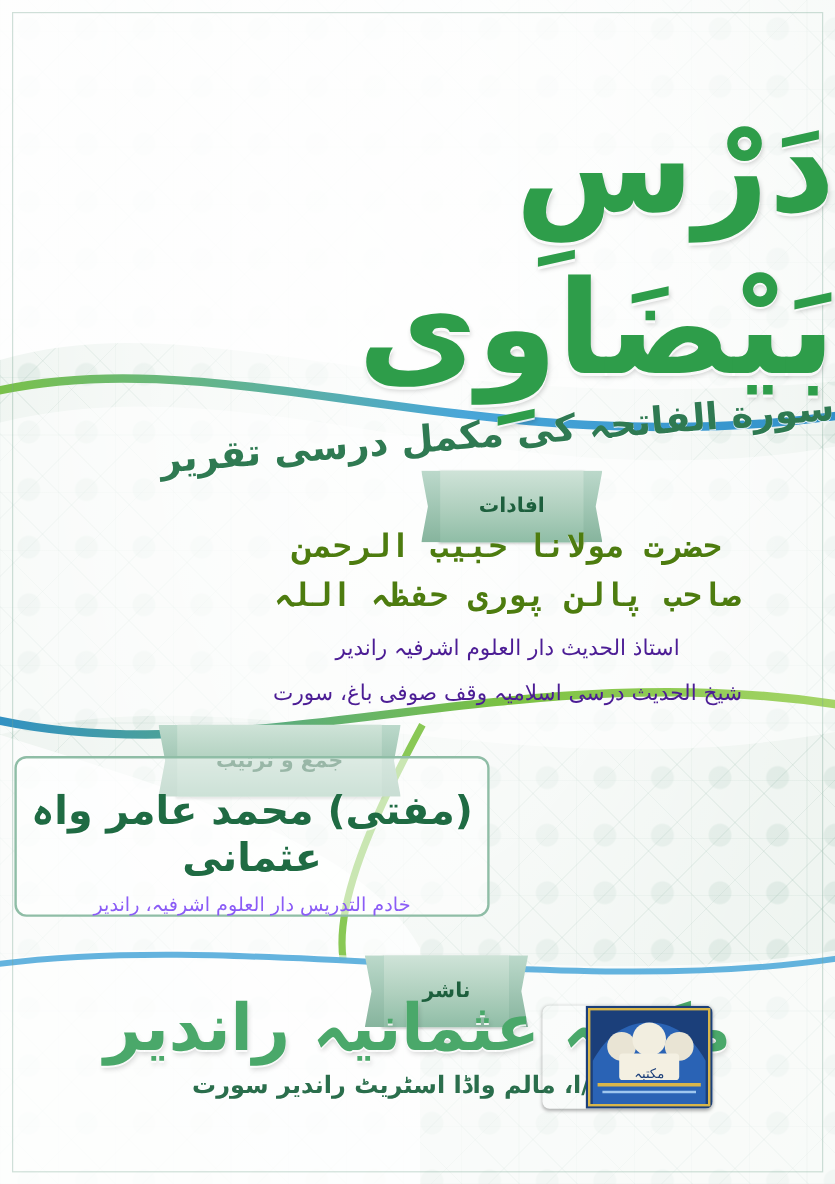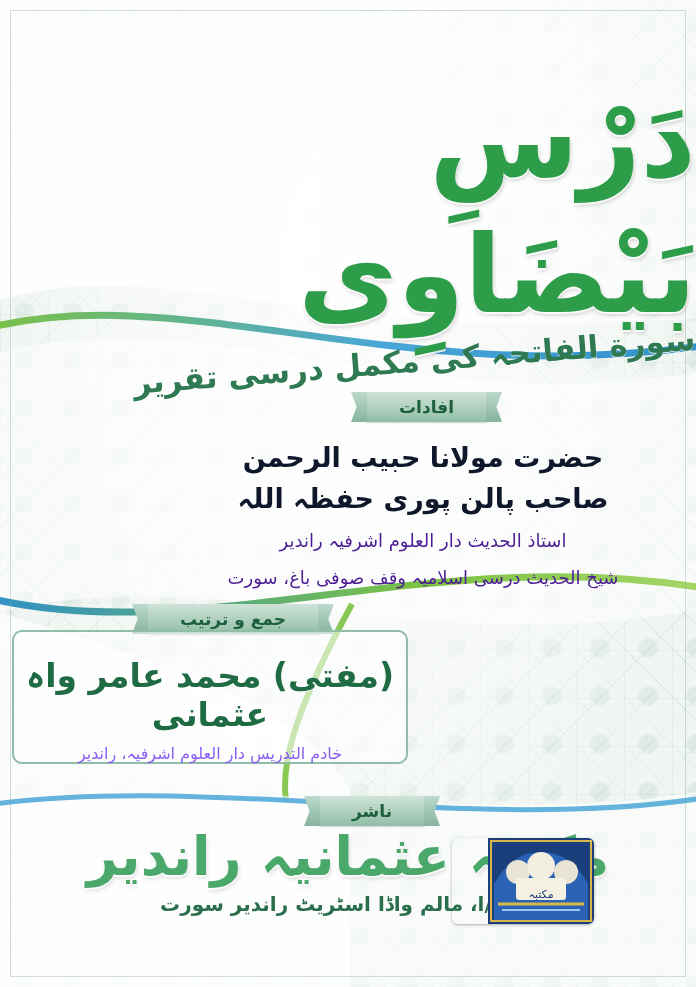--- a/index.html
+++ b/index.html
@@ -64,39 +64,40 @@
     transform:rotate(-4.5deg);
     text-shadow:0 1px 0 rgba(255,255,255,.8);
   }
 
   
   .ribbon{
     position:absolute;
     background:linear-gradient(180deg,#cfe3d8 0%, #aecfbd 55%, #8fbda6 100%);
     color:#1d5f3d;
     font-size:17px;font-weight:bold;
-    padding:5px 34px;
+    padding:20px 34px;
     border-radius:3px;
     box-shadow:0 1px 2px rgba(0,0,0,.18);
     text-align:center;
   }
   .ribbon:before,.ribbon:after{
     content:"";position:absolute;top:0;bottom:0;width:16px;
     background:linear-gradient(180deg,#bcd9cb,#86b49d);
   }
   .ribbon:before{left:-14px;clip-path:polygon(0 0,100% 0,100% 100%,0 100%,35% 50%);}
   .ribbon:after{right:-14px;clip-path:polygon(0 0,100% 0,65% 50%,100% 100%,0 100%);}
 
   
   .ifadaat-block{
     position:absolute;top:438px;right:58px;width:430px;text-align:center;
   }
   .ifadaat-name{
-    font-size:27px;font-weight:bold;color:#0f172a;line-height:1.5;
+    font-size:27px;font-weight:bold;color:#4d7c0f;line-height:1.5;
     text-shadow:0 1px 0 rgba(255,255,255,.8);
+    font-family:Liberation Mono, monospace;
   }
   .ifadaat-line{
     font-size:18px;color:#4c1d95;margin-top:8px;line-height:1.6;
   }
 
   
   .compiler-box{
     position:absolute;left:12px;top:630px;width:392px;height:130px;
     border:2px solid #8fbda6;border-radius:10px;
     background:rgba(255,255,255,.55);

